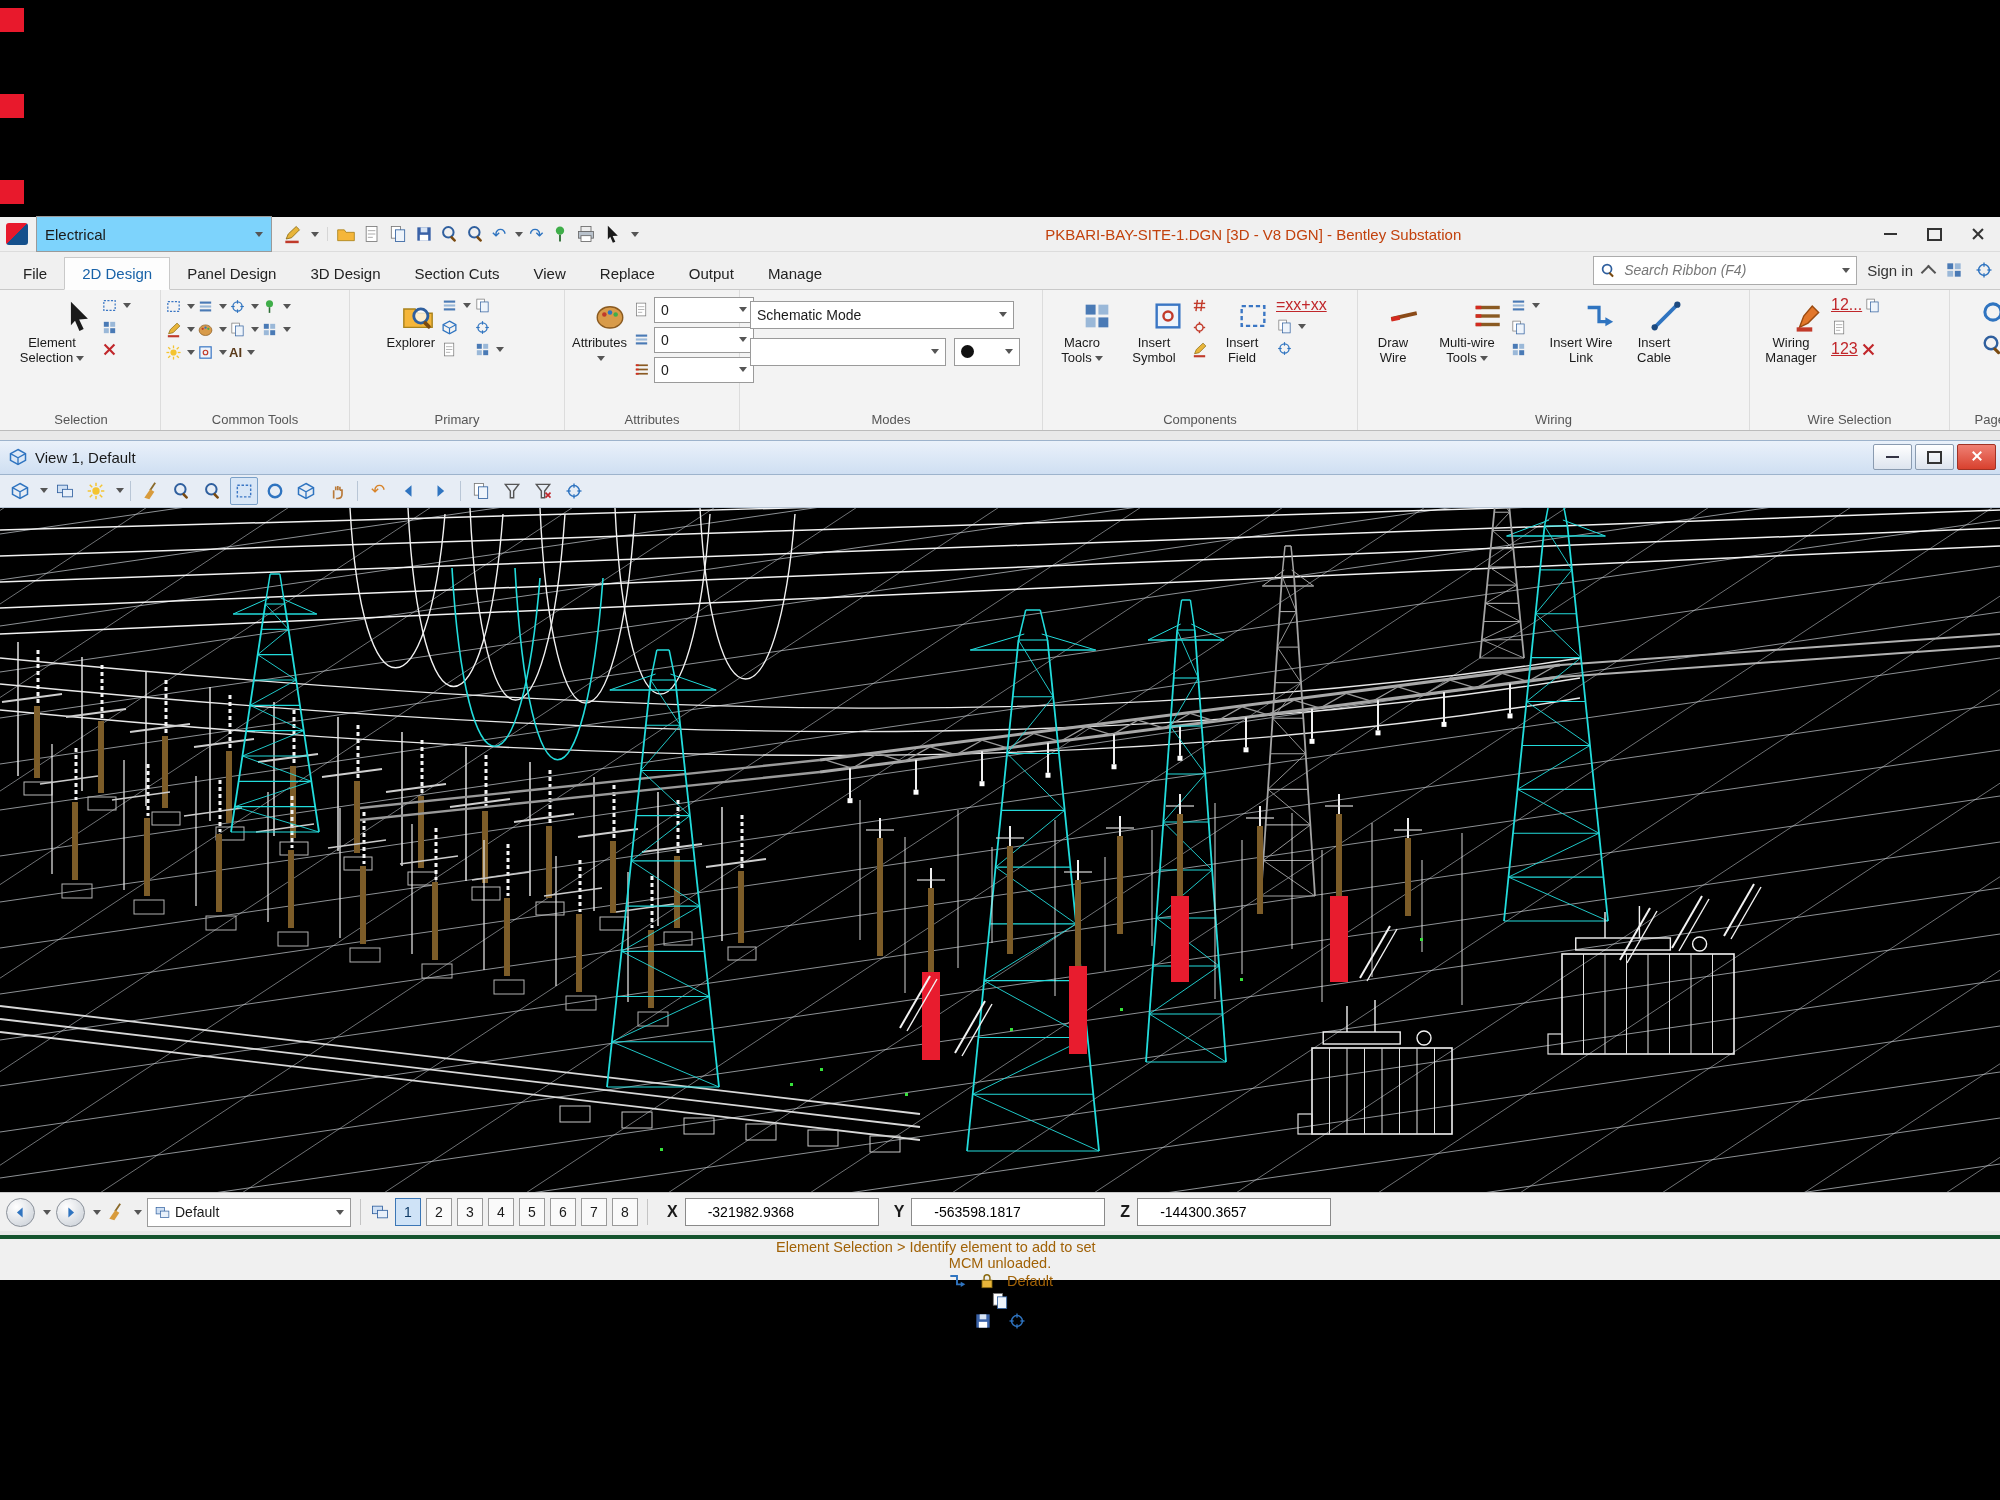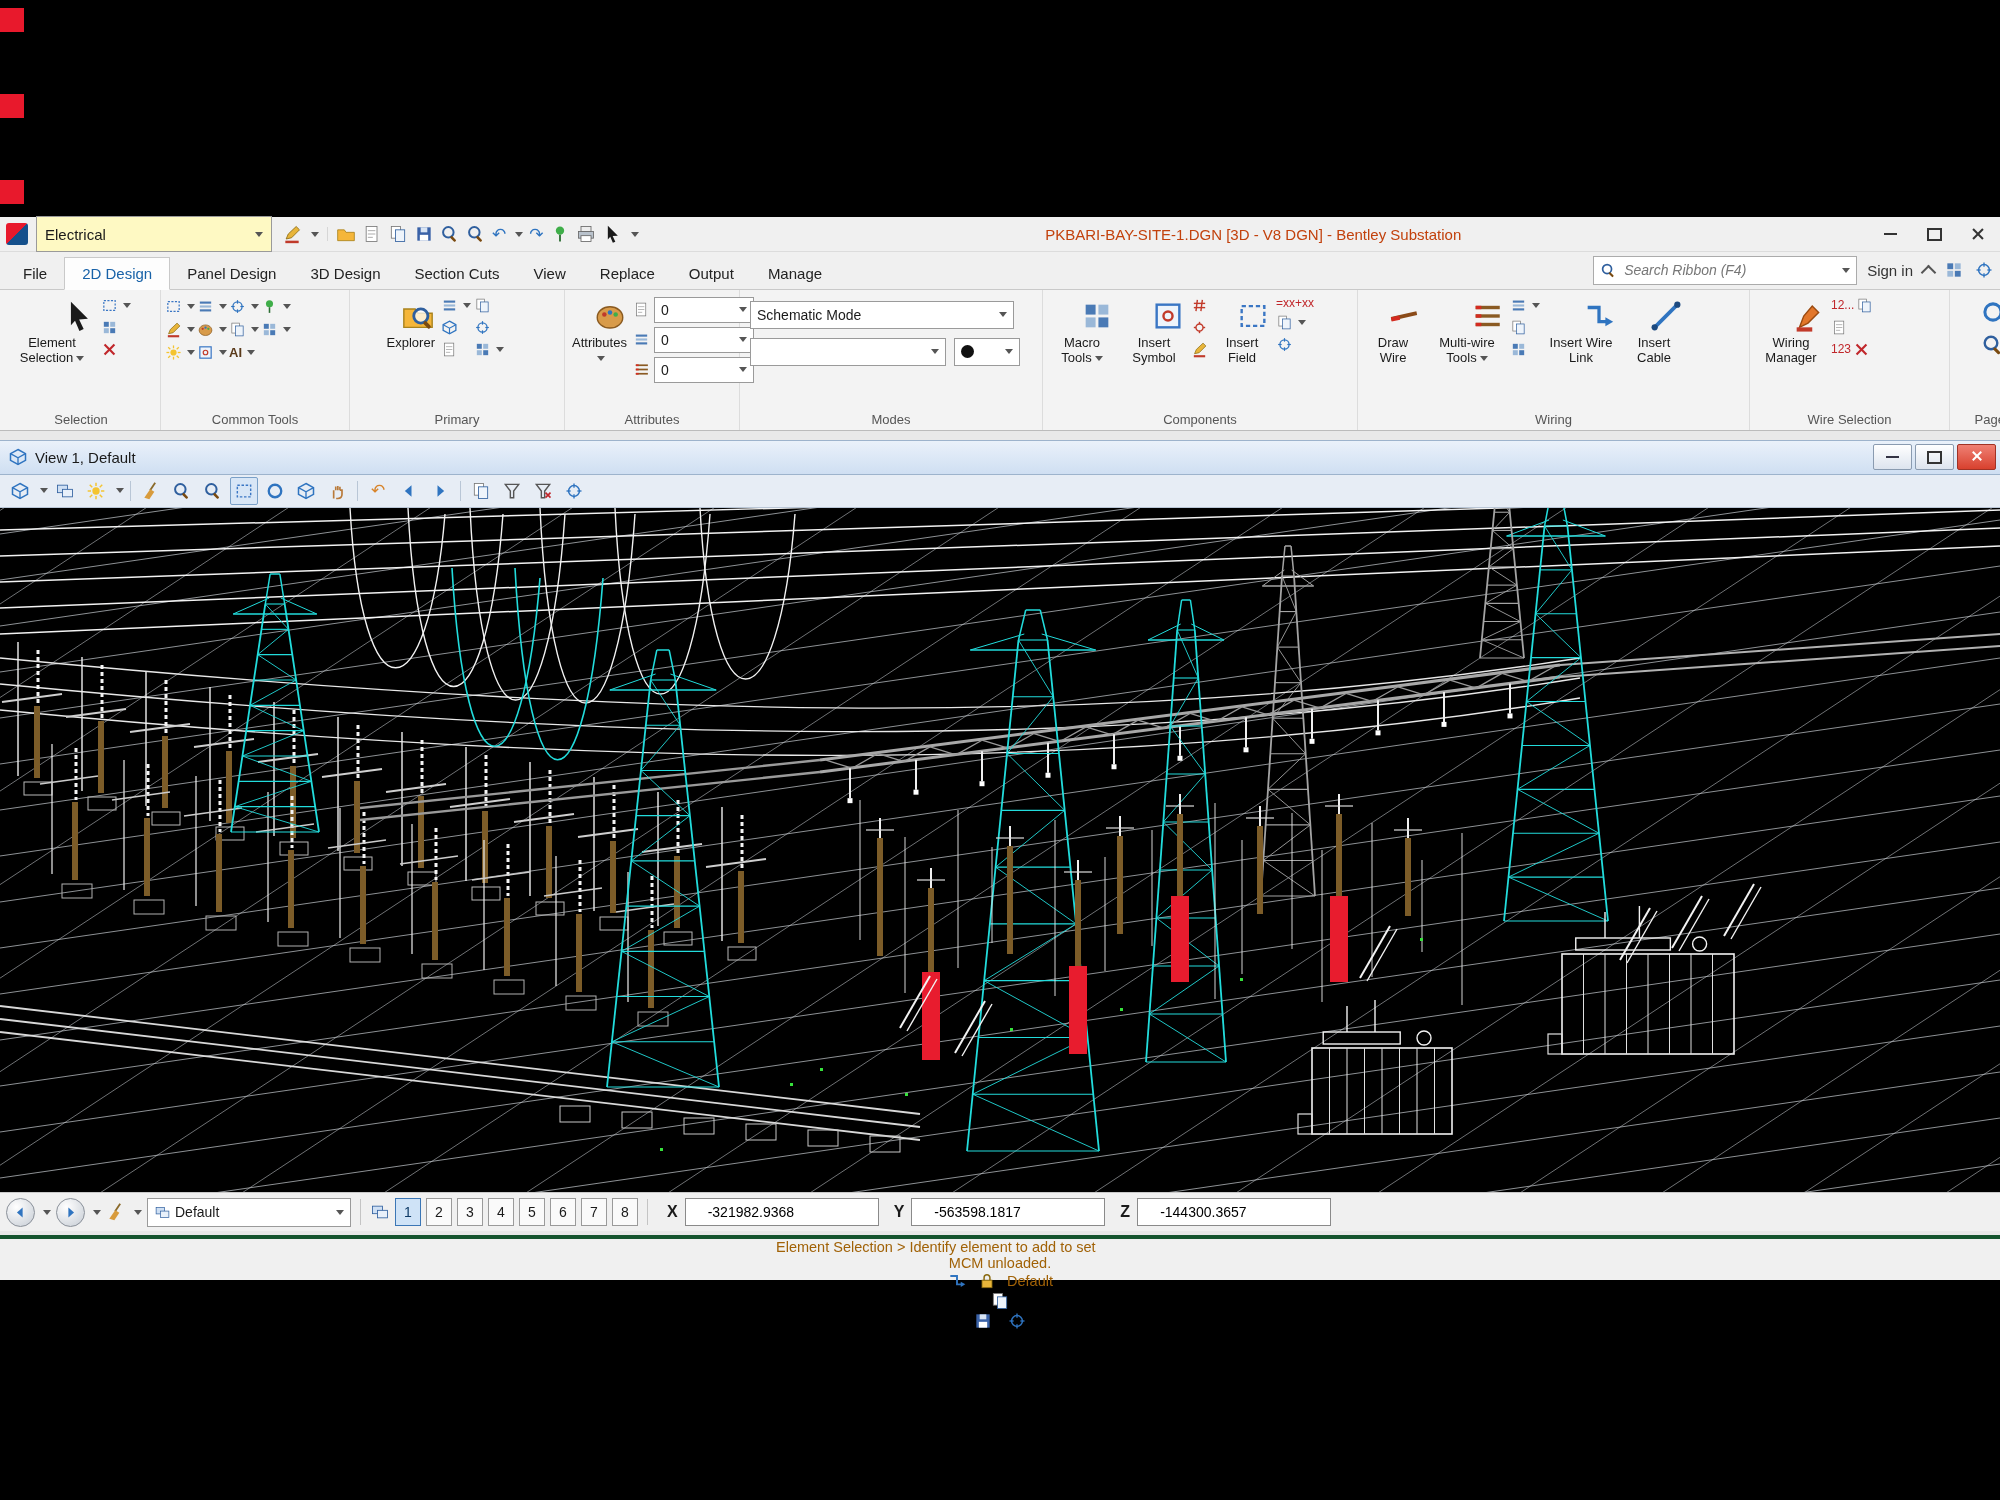--- a/index.html
+++ b/index.html
@@ -4,21 +4,21 @@
 <style>
   html,body{margin:0;padding:0;background:#000;}
   .stage{position:relative;width:2000px;height:1500px;background:#000;overflow:hidden;
          font-family:"Liberation Sans",sans-serif;color:#1a1a1a;-webkit-font-smoothing:antialiased;}
   .artifact{position:absolute;left:0;width:24px;height:24px;background:#e8192c;}
   .app{position:absolute;left:0;top:217px;width:2000px;height:1063px;background:#f0f0f0;display:flex;flex-direction:column;}
 
   
   .titlebar{height:34px;background:#f0f0f0;border-bottom:1px solid #dcdcdc;display:flex;align-items:center;padding:0 0 0 6px;}
   .appicon{width:22px;height:22px;border-radius:3px;background:linear-gradient(135deg,#e8192c 0 50%,#15508c 50% 100%);margin-right:8px;flex:none;}
-  .wf-combo{width:218px;height:26px;background:#fef9c3;border:1px solid #9a9a9a;display:flex;align-items:center;padding:4px 8px;font-size:15px;flex:none;}
+  .wf-combo{width:218px;height:26px;background:#7dd3fc;border:1px solid #9a9a9a;display:flex;align-items:center;padding:4px 8px;font-size:15px;flex:none;}
   .qat{display:flex;align-items:center;gap:6px;margin-left:10px;flex:none;}
   .qat .si{width:20px;height:20px;}
   .title-text{flex:1;text-align:center;font-size:15px;color:#c2410c;white-space:nowrap;overflow:hidden;}
   .winbtns{display:flex;flex:none;}
   .wbtn{width:44px;height:33px;display:flex;align-items:center;justify-content:center;}
   .gl-min{width:13px;border-top:2px solid #333;}
   .gl-max{width:11px;height:9px;border:2px solid #333;}
   .gl-close{position:relative;width:14px;height:14px;}
   .gl-close::before,.gl-close::after{content:"";position:absolute;left:6px;top:0;width:2px;height:14px;background:#333;}
   .gl-close::before{transform:rotate(45deg);}.gl-close::after{transform:rotate(-45deg);}
@@ -44,21 +44,21 @@
   .blabel{font-size:13px;line-height:1.15;text-align:center;color:#1a1a1a;margin-top:3px;}
   .car{display:inline-block;width:0;height:0;border-left:4px solid transparent;border-right:4px solid transparent;border-top:5px solid #555;vertical-align:middle;margin-left:3px;}
   .sicol{display:flex;flex-direction:column;gap:5px;padding-top:4px;}
   .sirow{display:flex;align-items:center;gap:2px;}
   .si{width:20px;height:20px;flex:none;}
   .si.sm{width:17px;height:17px;}
   .combo{background:#fff;border:1px solid #9a9a9a;height:26px;display:flex;align-items:center;padding:0 6px;font-size:14px;gap:4px;}
   .attr-row{display:flex;align-items:center;gap:4px;}
   .attr-combo{width:86px;height:24px;}
   .dot{width:13px;height:13px;border-radius:50%;background:#111;display:inline-block;}
-  .tiny-badge{font-size:12px;color:#c0262a;line-height:1;}
+  .tiny-badge{font-size:16px;color:#c0262a;line-height:1;text-decoration:underline;}
   .glyph{font-size:17px;line-height:1;color:#2f74c0;}
   .glyph.orange{color:#d8842a;}
   .sep-v{width:1px;align-self:stretch;background:#d6d6d6;margin:3px 2px;}
 
   
   .strip{height:9px;background:#e9e9e9;}
   .view-titlebar{height:33px;background:linear-gradient(#eaf1fa,#cfdff2);border-top:1px solid #9db3cc;border-bottom:1px solid #9db3cc;display:flex;align-items:center;padding:0 4px 0 8px;}
   .view-title{font-size:15px;color:#1a1a1a;margin-left:7px;}
   .vwbtns{margin-left:auto;display:flex;gap:3px;}
   .vwbtn{width:37px;height:24px;border:1px solid #8a9bb0;background:linear-gradient(#ffffff,#dde4ee);display:flex;align-items:center;justify-content:center;border-radius:2px;}

